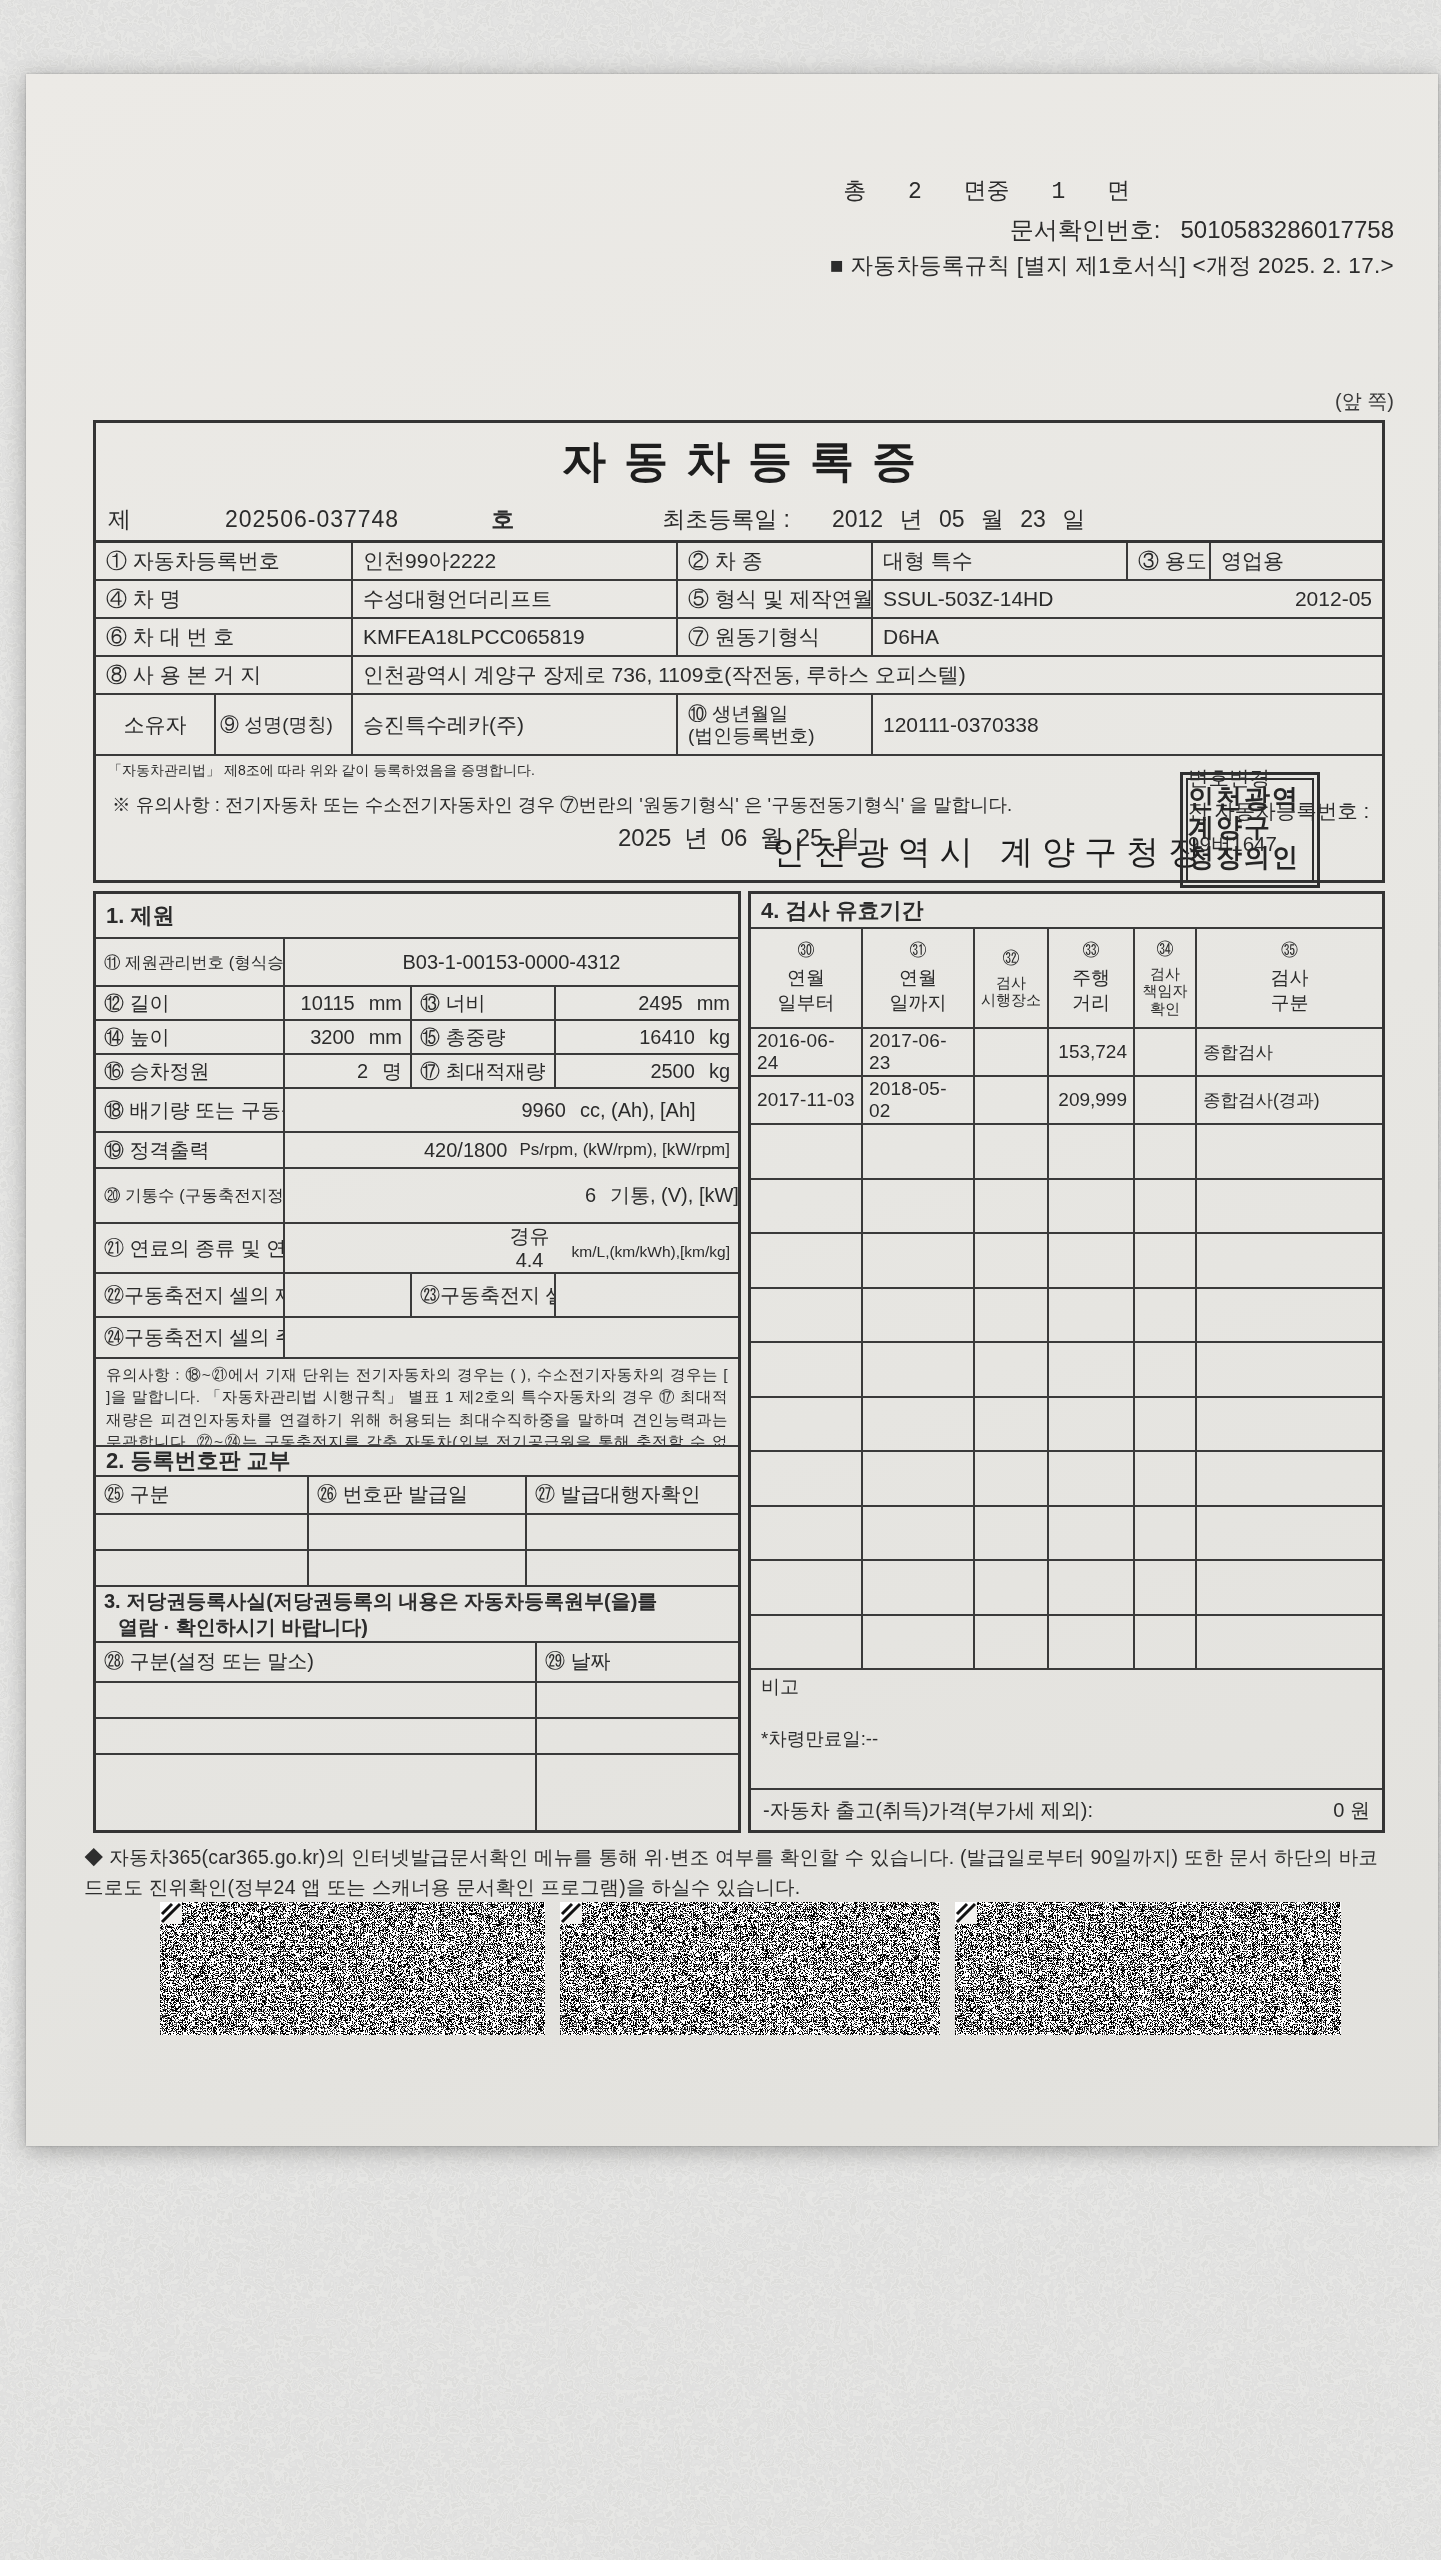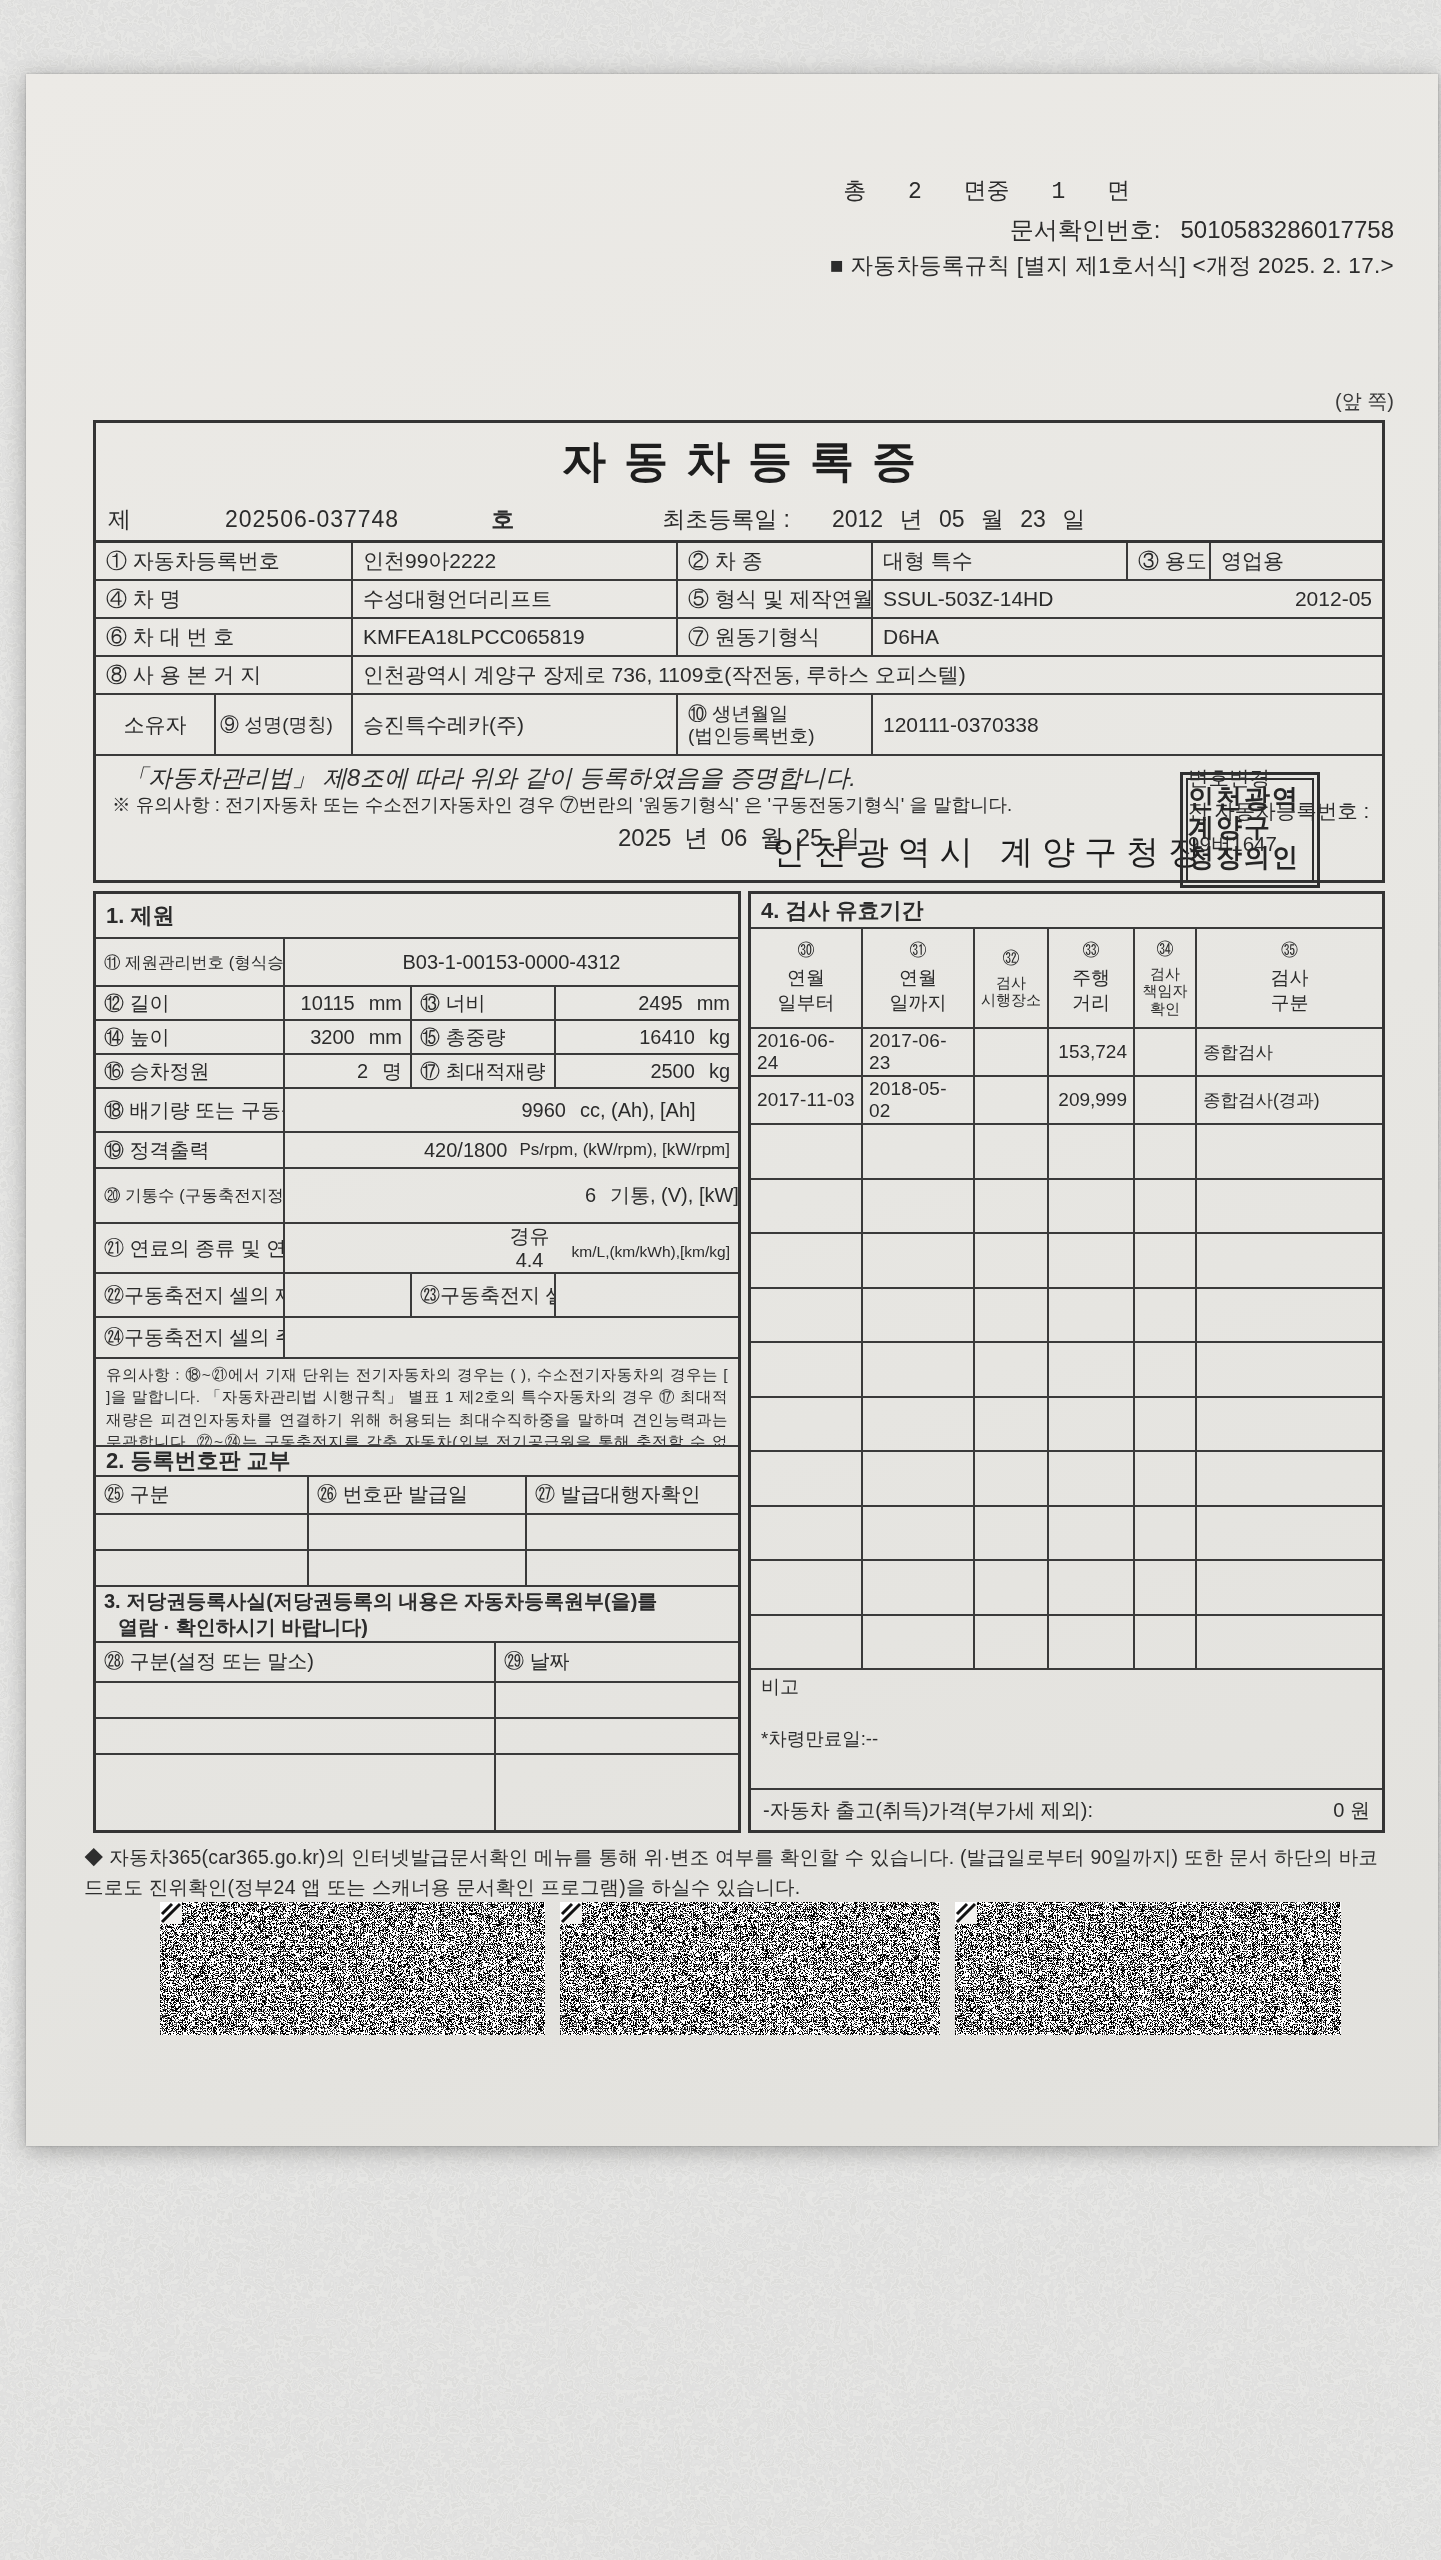--- a/index.html
+++ b/index.html
@@ -41,21 +41,21 @@
   .rE{height:61px;}
   .wA1{width:257px;}.wA2{width:325px;}.wA3{width:195px;}.wA4{width:255px;text-align:center;}.wA5{width:83px;}
   .wB4{flex:1;}
   .wE1{width:120px;justify-content:center;}
   .wE2{width:137px;padding:0 4px;font-size:19px;}
   .grow{flex:1;}
   .lbl2{white-space:pre-line;line-height:1.12;font-size:19px;}
   .between{justify-content:space-between;}
   
   .bottom-area{position:relative;height:126px;}
-  .n1{left:28px;top:6px;font-size:24px;font-style:italic;}
+  .n1{left:12px;top:6px;font-size:14px;}
   .n2{left:16px;top:36px;font-size:18.5px;}
   .rightcol{left:1092px;top:6px;font-size:20.5px;line-height:1.6;}
   .dateline{left:0;right:0;top:66px;text-align:center;font-size:24px;word-spacing:6px;}
   .issuer{right:172px;top:74px;font-size:33px;letter-spacing:9px;color:#1d1d1d;}
   .seal{right:62px;top:16px;width:128px;height:104px;border:3px solid #2e2e2e;padding:3px;box-sizing:content-box;background:transparent;}
   .seal-inner{width:100%;height:100%;border:2px solid #2e2e2e;box-sizing:border-box;display:flex;flex-direction:column;justify-content:center;font-size:26px;font-weight:bold;line-height:1.12;letter-spacing:2px;color:#262626;font-family:Liberation Mono, monospace;}
   
   .lbox{left:67px;top:817px;width:648px;height:942px;border:3px solid #343434;box-sizing:border-box;display:flex;flex-direction:column;}
   .rbox{left:722px;top:817px;width:637px;height:942px;border:3px solid #343434;box-sizing:border-box;display:flex;flex-direction:column;}
   .srow{display:flex;box-sizing:border-box;border-bottom:2px solid #3a3a3a;flex-shrink:0;}
@@ -78,21 +78,21 @@
   .u-sm{font-size:17px;margin-left:12px;}
   .fuel-stack{display:flex;flex-direction:column;align-items:center;line-height:1.2;font-size:20px;margin-left:auto;margin-right:10px;}
   .para{flex:1;padding:5px 10px;font-size:15.5px;line-height:1.45;text-align:justify;letter-spacing:.5px;white-space:normal;border-bottom:2px solid #3a3a3a;box-sizing:border-box;overflow:hidden;color:#303030;}
   .h-s2t{height:30px;}
   .h-s2h{height:38px;}
   .h-s2e{height:36px;}
   .wS21{width:213px;}.wS22{width:218px;}
   .h-s3t{height:56px;}
   .h-s3h{height:40px;}
   .h-s3e{height:36px;}
-  .wS31{width:400px;}
+  .wS31{width:441px;}
   .s3-title{flex-direction:column;align-items:flex-start;justify-content:center;line-height:1.3;}
   .s3-t2{padding-left:14px;font-weight:bold;}
   
   .h-s4t{height:35px;}
   .s4hdr{height:100px;}
   .s4cell{box-sizing:border-box;border-right:2px solid #3a3a3a;display:flex;align-items:center;padding:0 6px;font-size:19px;overflow:hidden;}
   .s4cell.last{border-right:none;}
   .w41{width:112px;}.w42{width:112px;}.w43{width:74px;}.w44{width:86px;}.w45{width:62px;}
   .s4hc{flex-direction:column;justify-content:center;text-align:center;line-height:1.3;padding:0 2px;}
   .s4num{font-size:17px;margin-bottom:4px;}

